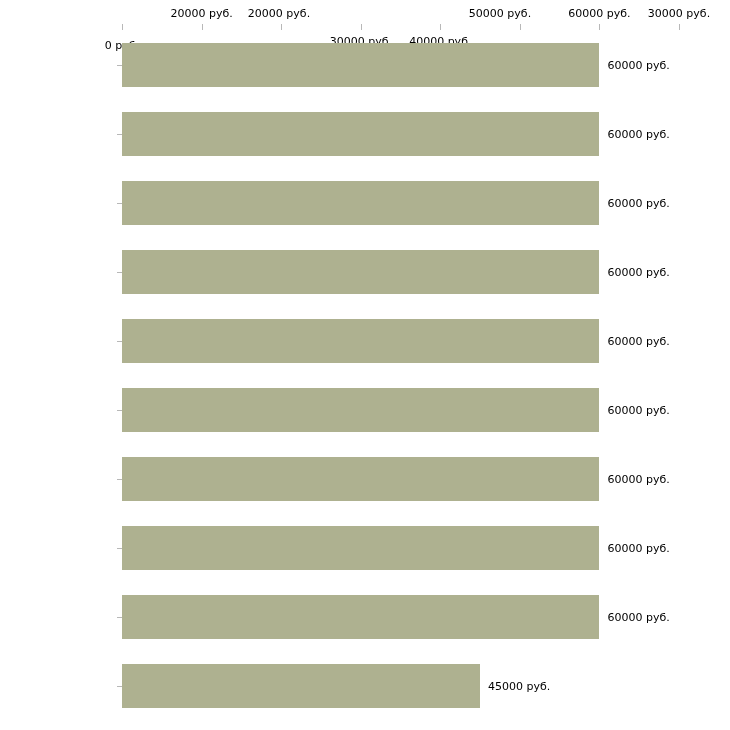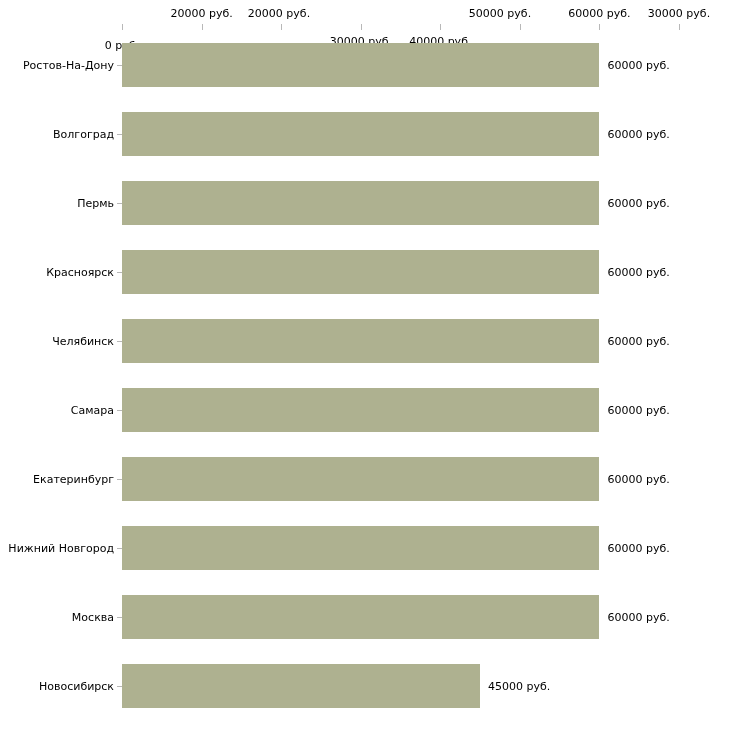--- a/index.html
+++ b/index.html
@@ -102,32 +102,20 @@
       <div class="tick-mark" style="left: 238.714px;"></div>
       <div class="tick-label" style="left: 318.286px; margin-top: 28px;">40000 руб.</div>
       <div class="tick-mark" style="left: 318.286px;"></div>
       <div class="tick-label" style="left: 378px;">50000 руб.</div>
       <div class="tick-mark" style="left: 397.857px;"></div>
       <div class="tick-label" style="left: 477.429px;">60000 руб.</div>
       <div class="tick-mark" style="left: 477.429px;"></div>
       <div class="tick-label" style="left: 557px;">30000 руб.</div>
       <div class="tick-mark" style="left: 557px;"></div>
     </div>
-  <div class="label-col" id="label-col">
-      <div class="cat-label" style="top: 34.5px;">Ростов-На-Дону</div>
-      <div class="cat-label" style="top: 103.5px;">Волгоград</div>
-      <div class="cat-label" style="top: 172.5px;">Пермь</div>
-      <div class="cat-label" style="top: 241.5px;">Красноярск</div>
-      <div class="cat-label" style="top: 310.5px;">Челябинск</div>
-      <div class="cat-label" style="top: 379.5px;">Самара</div>
-      <div class="cat-label" style="top: 448.5px;">Екатеринбург</div>
-      <div class="cat-label" style="top: 517.5px;">Нижний Новгород</div>
-      <div class="cat-label" style="top: 586.5px;">Москва</div>
-      <div class="cat-label" style="top: 655.5px;">Новосибирск</div>
-    </div>
   <div class="plot-area" id="plot-area">
       <div class="bar" style="top: 12.5px; height: 44px; width: 477.429px; background: rgb(174, 177, 144);"></div>
       <div class="bar-value" style="left: 485.429px; top: 34.5px;">60000 руб.</div>
       <div class="cat-tick" style="top: 34.5px;"></div>
       <div class="bar" style="top: 81.5px; height: 44px; width: 477.429px; background: rgb(174, 177, 144);"></div>
       <div class="bar-value" style="left: 485.429px; top: 103.5px;">60000 руб.</div>
       <div class="cat-tick" style="top: 103.5px;"></div>
       <div class="bar" style="top: 150.5px; height: 44px; width: 477.429px; background: rgb(174, 177, 144);"></div>
       <div class="bar-value" style="left: 485.429px; top: 172.5px;">60000 руб.</div>
       <div class="cat-tick" style="top: 172.5px;"></div>

